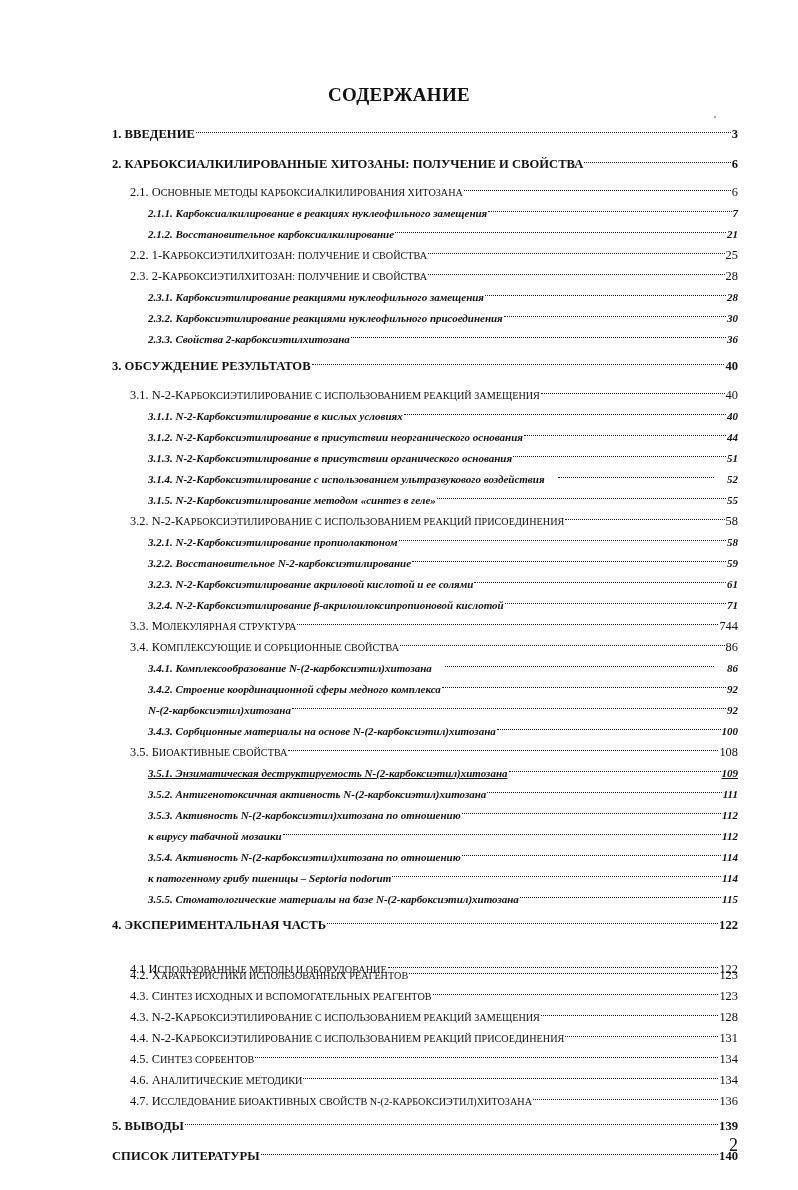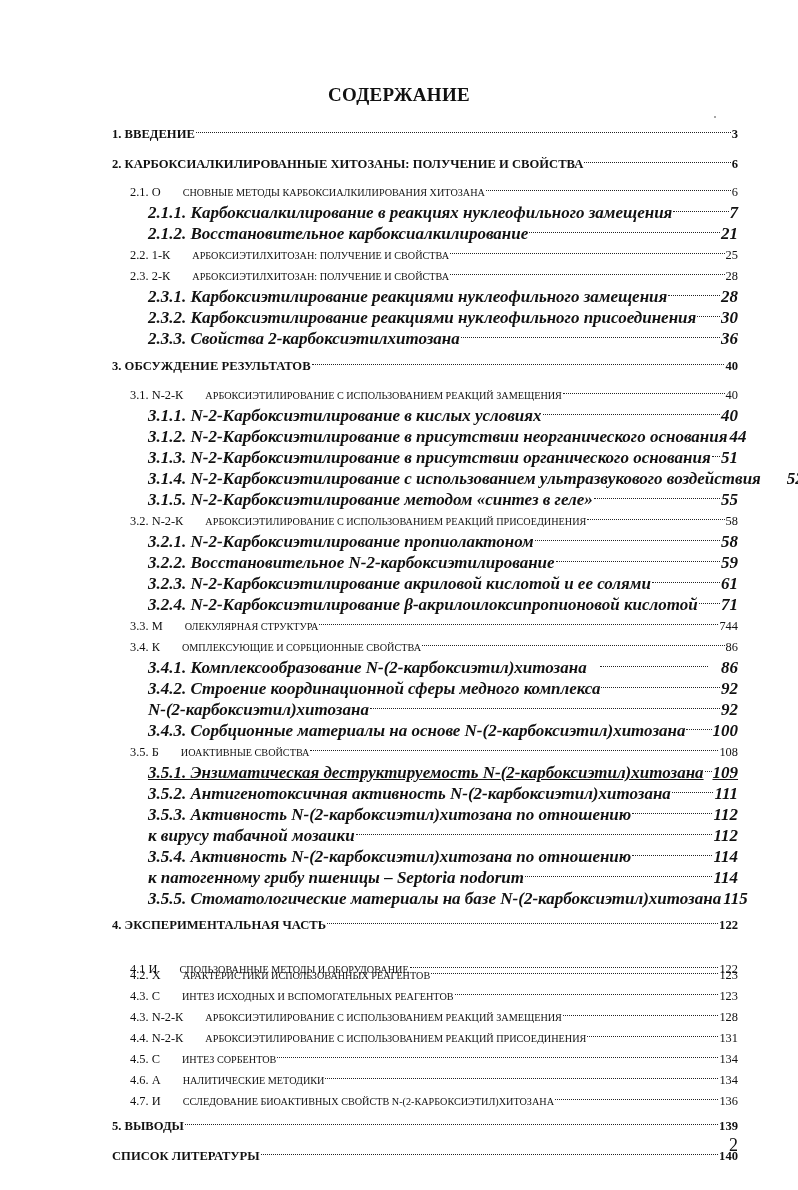--- a/index.html
+++ b/index.html
@@ -19,22 +19,22 @@
   }
   .entry .label { flex: 0 0 auto; }
   .entry .leader {
     flex: 1 1 auto; overflow: hidden; margin: 0 1px;
     border-bottom: 1.4px dotted #222; height: 0; position: relative; top: -2px;
   }
   .entry .pg { flex: 0 0 auto; }
   .lvl1 { left: 112px; font-weight: bold; font-size: 12.6px; }
   .lvl2 { left: 130px; font-variant: small-caps; font-size: 12.4px; }
   .lvl2 .label, .lvl2 .pg { font-variant: normal; }
-  .lvl3 { left: 148px; font-weight: bold; font-style: italic; font-size: 17px; }
-  .sc { font-size: 10.2px; text-transform: uppercase; padding-left: 22px; }
+  .lvl3 { left: 148px; font-weight: bold; font-style: italic; font-size: 11px; }
+  .sc { font-size: 10.2px; text-transform: uppercase; }
   .page-number {
     position: absolute; right: 60px; top: 1135px; font-size: 18px;
   }
 </style>
 </head>
 <body>
 
 <div class="page-title">СОДЕРЖАНИЕ</div>
 <div class="stray-dot"></div>
 

